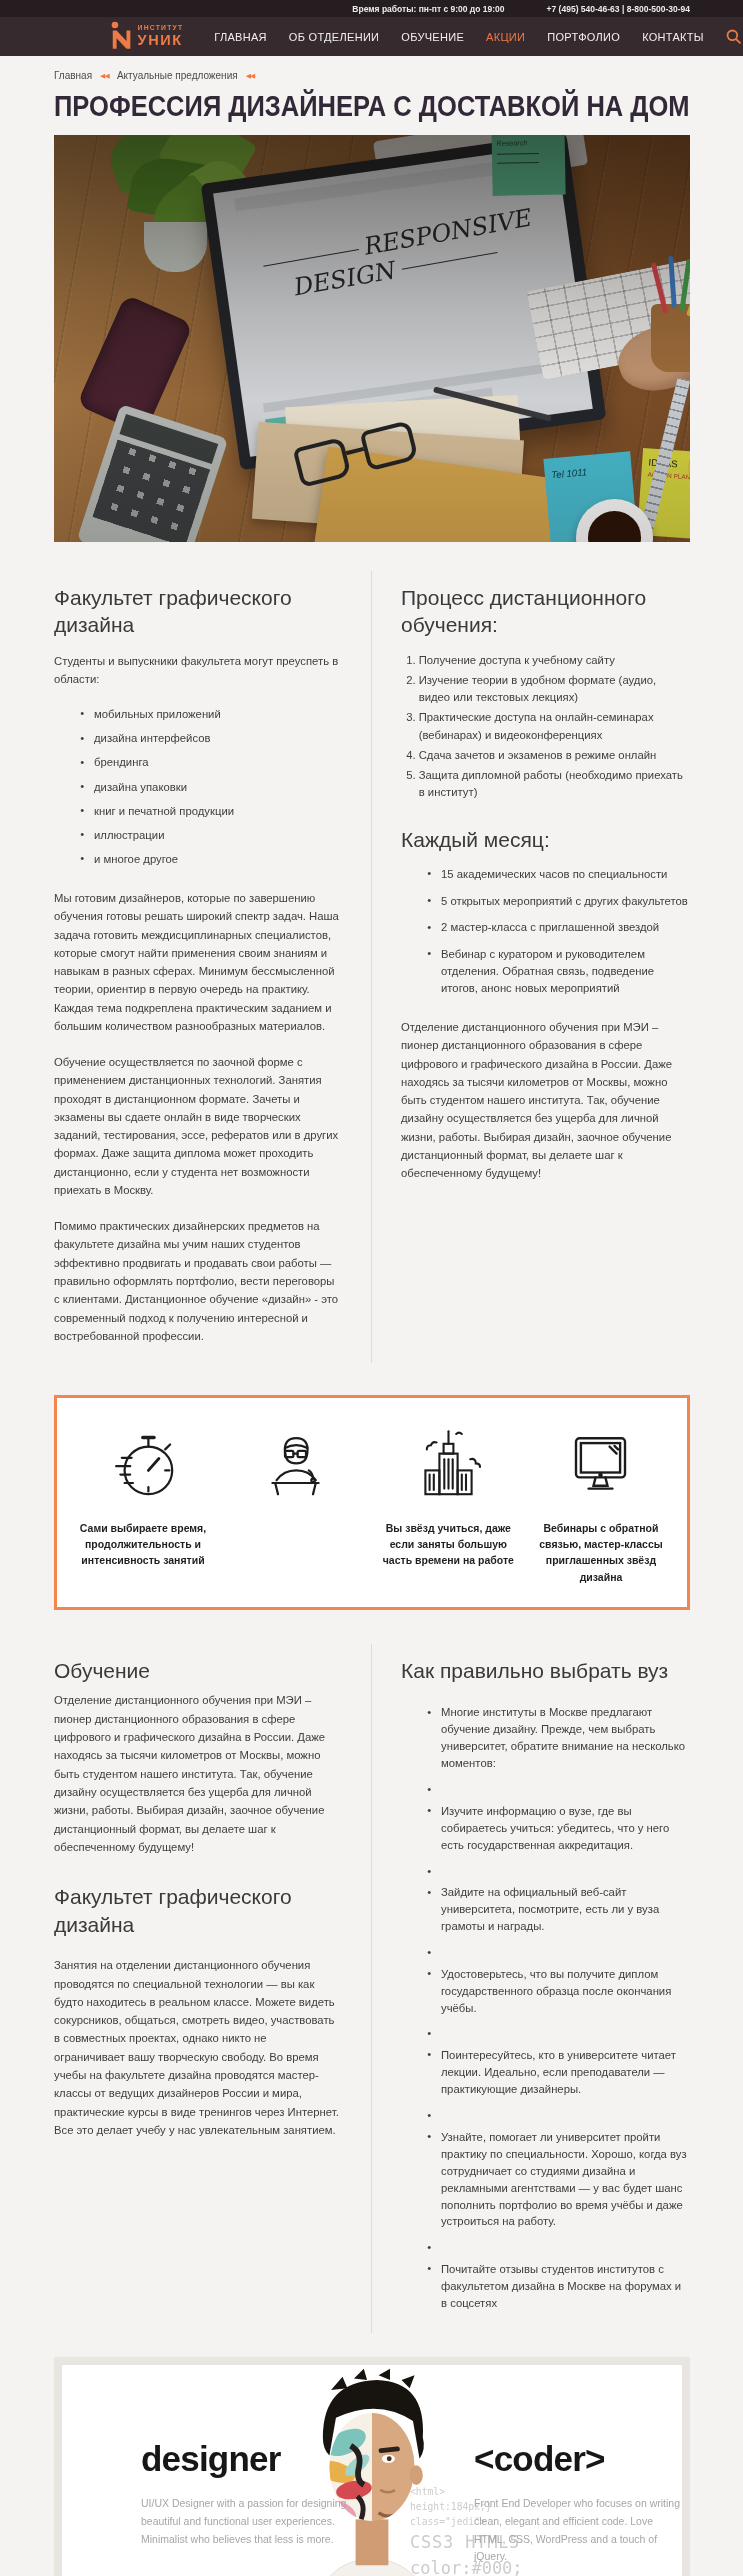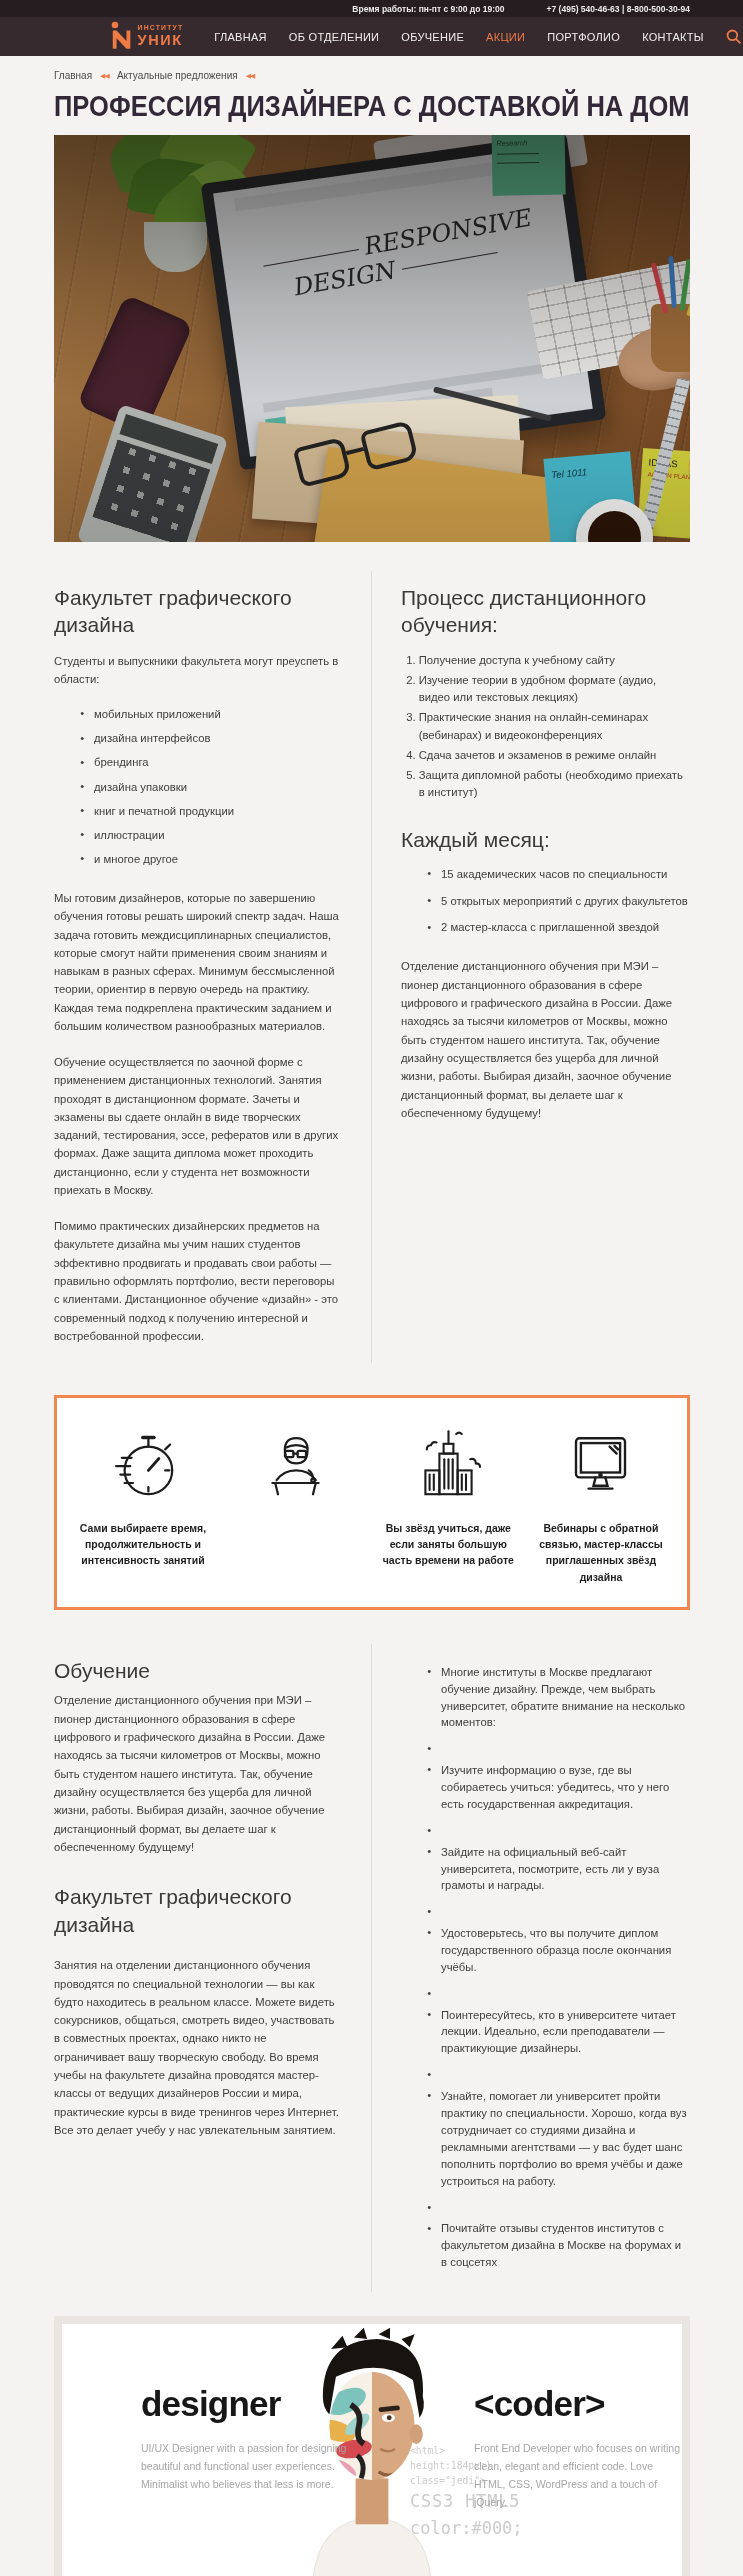--- a/index.html
+++ b/index.html
@@ -91,21 +91,21 @@
 
   
   .features{border:3.2px solid #f1874f;background:#fff;display:flex;margin:32px 0 34px;padding:29px 9.7px 22.5px;}
   .feature{flex:1;text-align:center;padding:0 8px;}
   .feature svg{height:77px;}
   .fcap{font-size:10.5px;font-weight:bold;color:#1f1f1f;line-height:1.55;max-width:151px;margin:13px auto 0;}
 
   
   .duo{background:#e9e6e2;padding:8px;margin:24px 0 39px;}
   .duo-inner{background:#fff;position:relative;height:259px;overflow:hidden;}
-  .duo-block{position:absolute;top:60px;width:224px;z-index:3;}
+  .duo-block{position:absolute;top:74px;width:224px;z-index:3;}
   .duo-block.left{left:79px;}
   .duo-block.right{left:412px;width:208px;}
   .duo-title{font-size:35px;font-weight:bold;color:#171717;letter-spacing:-0.8px;}
   .duo-desc{font-size:10.5px;color:#a6a6a6;line-height:1.7;margin-top:16px;}
   .codebox{position:absolute;left:348px;top:119px;z-index:1;color:#cccccc;font-family:"DejaVu Sans Mono",monospace;line-height:1.55;}
   .codeline.c-s{font-size:9.7px;}
   .codeline.c-m{font-size:17px;}
   .codeline.c-l{font-size:17px;letter-spacing:0.8px;}
   .face{position:absolute;left:50%;transform:translateX(-50%);bottom:0;z-index:2;}
 </style>
@@ -242,29 +242,30 @@
         </ul>
       <p>Мы готовим дизайнеров, которые по завершению обучения готовы решать широкий спектр задач. Наша задача готовить междисциплинарных специалистов, которые смогут найти применения своим знаниям и навыкам в разных сферах. Минимум бессмысленной теории, ориентир в первую очередь на практику. Каждая тема подкреплена практическим заданием и большим количеством разнообразных материалов.</p>
       <p>Обучение осуществляется по заочной форме с применением дистанционных технологий. Занятия проходят в дистанционном формате. Зачеты и экзамены вы сдаете онлайн в виде творческих заданий, тестирования, эссе, рефератов или в других формах. Даже защита диплома может проходить дистанционно, если у студента нет возможности приехать в Москву.</p>
       <p>Помимо практических дизайнерских предметов на факультете дизайна мы учим наших студентов эффективно продвигать и продавать свои работы — правильно оформлять портфолио, вести переговоры с клиентами. Дистанционное обучение «дизайн» - это современный подход к получению интересной и востребованной профессии.</p>
     </div>
     <div class="col col-r">
       <h2 style="max-width:266px;">Процесс дистанционного обучения:</h2>
       <ol class="olist">
           <li>Получение доступа к учебному сайту</li>
           <li>Изучение теории в удобном формате (аудио, видео или текстовых лекциях)</li>
-          <li>Практические знания на онлайн-семинарах (вебинарах) и видеоконференциях</li>
+          <li>Практические доступа на онлайн-семинарах (вебинарах) и видеоконференциях</li>
           <li>Сдача зачетов и экзаменов в режиме онлайн</li>
           <li>Защита дипломной работы (необходимо приехать в институт)</li>
         </ol>
       <h2>Каждый месяц:</h2>
       <ul class="blist sp">
           <li>15 академических часов по специальности</li>
           <li>5 открытых мероприятий с других факультетов</li>
           <li>2 мастер-класса с приглашенной звездой</li>
+          <li>Вебинар с куратором и руководителем отделения. Обратная связь, подведение итогов, анонс новых мероприятий</li>
         </ul>
       <p>Отделение дистанционного обучения при МЭИ – пионер дистанционного образования в сфере цифрового и графического дизайна в России. Даже находясь за тысячи километров от Москвы, можно быть студентом нашего института. Так, обучение дизайну осуществляется без ущерба для личной жизни, работы. Выбирая дизайн, заочное обучение дистанционный формат, вы делаете шаг к обеспеченному будущему!</p>
     </div>
   </div>
 
   <div class="features">
     <div class="feature">
       <span>
         <svg viewBox="0 0 110 110" fill="none" stroke="#1c1c1c" stroke-width="3.2" stroke-linecap="round">
           <circle cx="62" cy="62" r="34"></circle>
@@ -337,20 +338,21 @@
   </div>
 
   <div class="two-col">
     <div class="col col-l">
       <h2 style="margin-bottom:6.4px;">Обучение</h2>
       <p>Отделение дистанционного обучения при МЭИ – пионер дистанционного образования в сфере цифрового и графического дизайна в России. Даже находясь за тысячи километров от Москвы, можно быть студентом нашего института. Так, обучение дизайну осуществляется без ущерба для личной жизни, работы. Выбирая дизайн, заочное обучение дистанционный формат, вы делаете шаг к обеспеченному будущему!</p>
       <h2 style="margin-top:27px;">Факультет графического дизайна</h2>
       <p style="margin-top:17.7px;">Занятия на отделении дистанционного обучения проводятся по специальной технологии — вы как будто находитесь в реальном классе. Можете видеть сокурсников, общаться, смотреть видео, участвовать в совместных проектах, однако никто не ограничивает вашу творческую свободу. Во время учебы на факультете дизайна проводятся мастер-классы от ведущих дизайнеров России и мира, практические курсы в виде тренингов через Интернет. Все это делает учебу у нас увлекательным занятием.</p>
     </div>
     <div class="col col-r">
+      <h2>Как правильно выбрать вуз</h2>
       <ul class="blist sp" style="margin-top:19.3px;">
           <li>Многие институты в Москве предлагают обучение дизайну. Прежде, чем выбрать университет, обратите внимание на несколько моментов:</li>
           <li></li>
           <li>Изучите информацию о вузе, где вы собираетесь учиться: убедитесь, что у него есть государственная аккредитация.</li>
           <li></li>
           <li>Зайдите на официальный веб-сайт университета, посмотрите, есть ли у вуза грамоты и награды.</li>
           <li></li>
           <li>Удостоверьтесь, что вы получите диплом государственного образца после окончания учёбы.</li>
           <li></li>
           <li>Поинтересуйтесь, кто в университете читает лекции. Идеально, если преподаватели — практикующие дизайнеры.</li>

